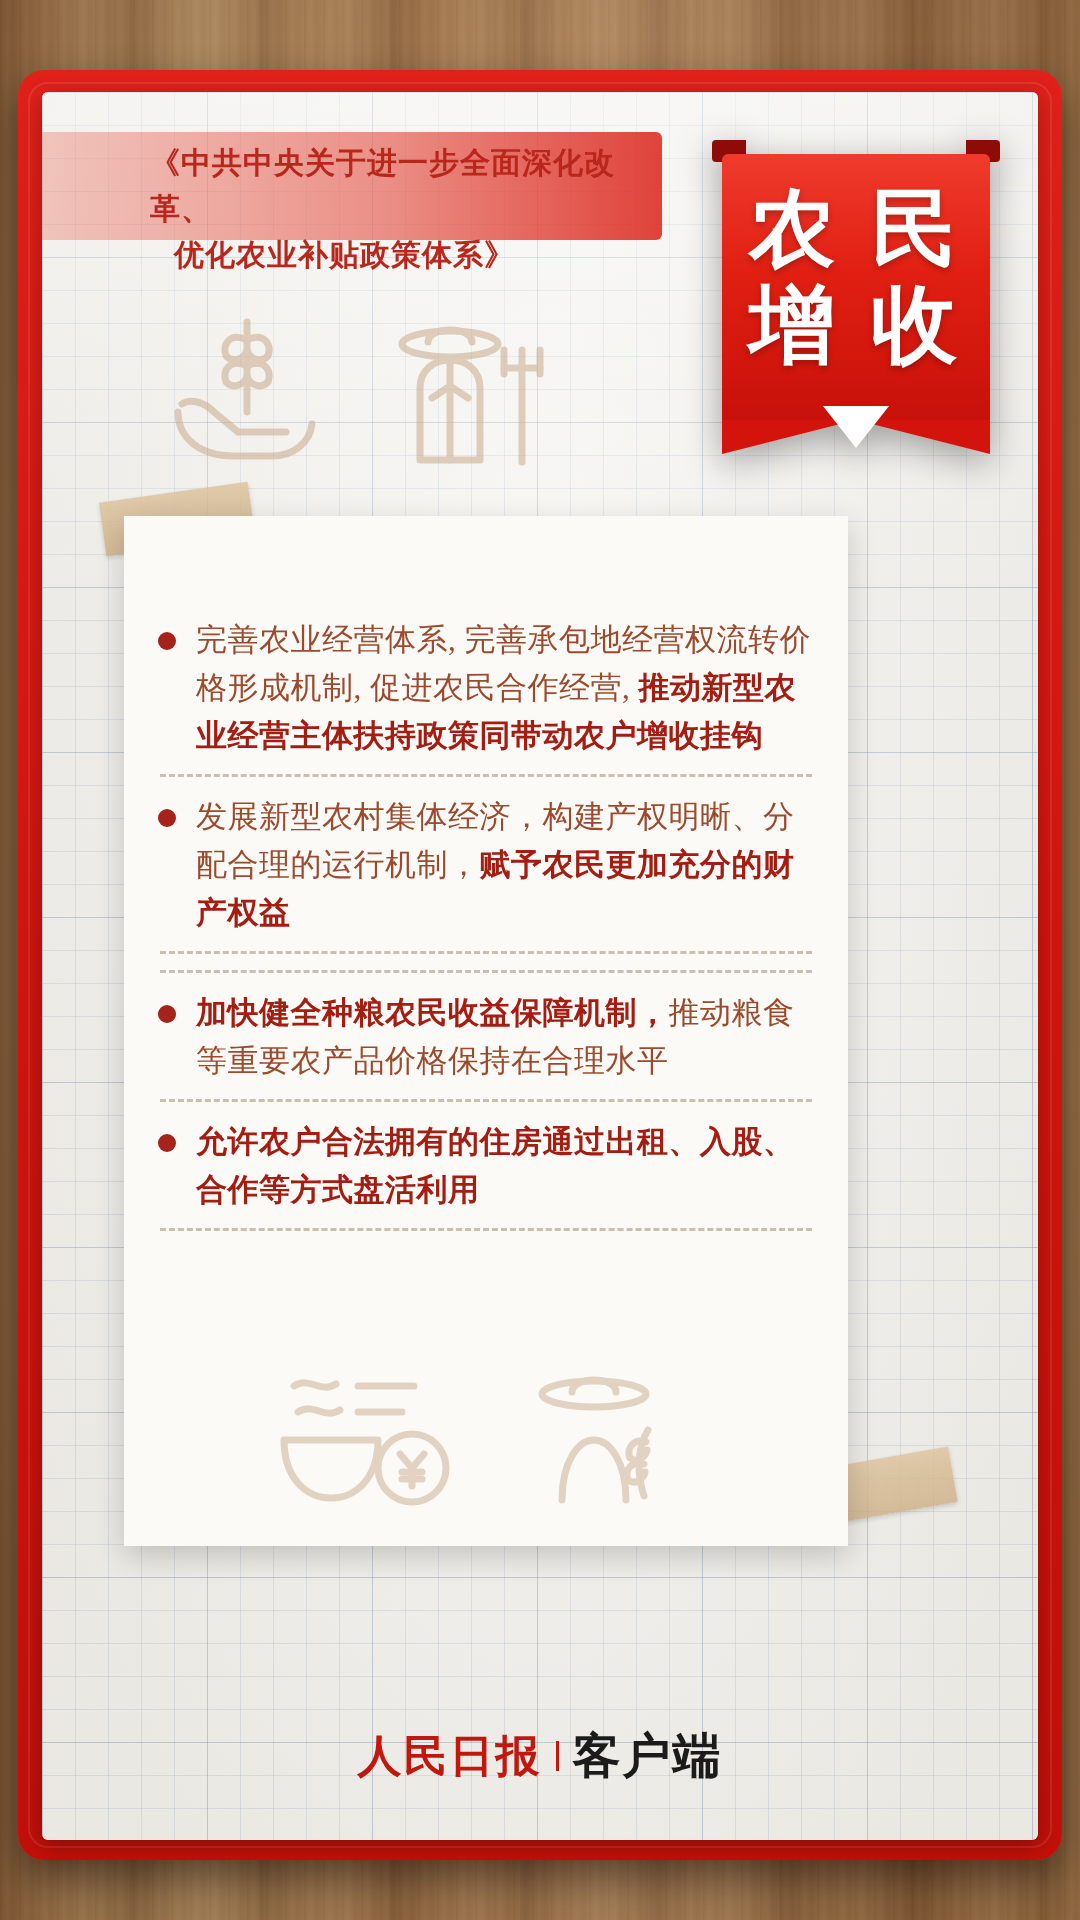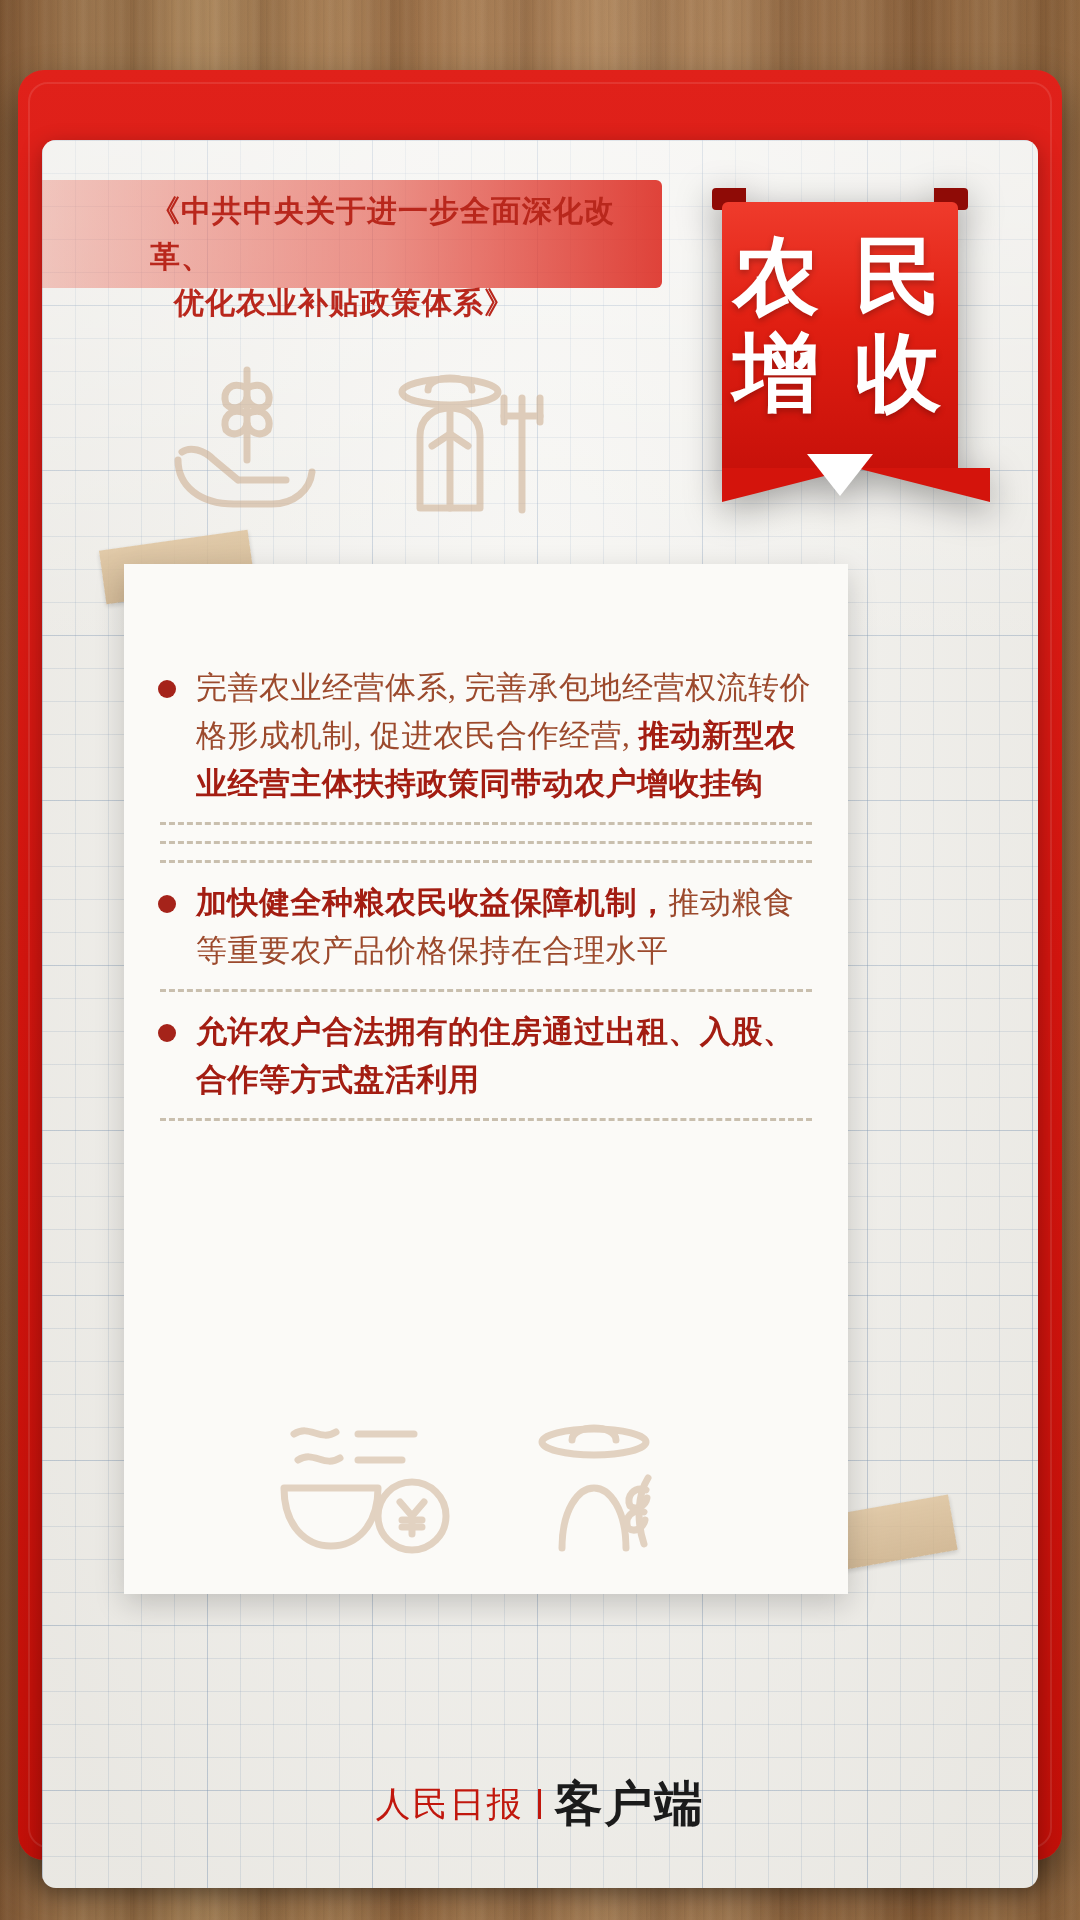--- a/index.html
+++ b/index.html
@@ -62,24 +62,23 @@
   }
 
   
   .page {
     position: absolute;
     left: 42px;
     top: 92px;
     width: 996px;
     height: 1748px;
     background: #f3f2ee;
-    border-radius: 14px;
+    border-radius: 6px;
     box-shadow: 0 6px 22px rgba(0,0,0,0.30);
     overflow: hidden;
-    margin-top: 48px;
   }
   .page .grid {
     position: absolute;
     inset: 0;
     background-image:
       linear-gradient(to right, rgba(120,150,180,0.22) 1px, transparent 1px),
       linear-gradient(to bottom, rgba(120,150,180,0.22) 1px, transparent 1px);
     background-size: 33px 33px;
   }
   .page .grid-strong {
@@ -129,21 +128,21 @@
     position: absolute;
     opacity: 0.55;
   }
   .wm svg { display: block; }
 
   
   .ribbon {
     position: absolute;
     left: 680px;
     top: 62px;
-    width: 236px;
+    width: 268px;
     height: 300px;
     filter: drop-shadow(0 10px 18px rgba(0,0,0,0.35));
   }
   .ribbon .body {
     position: absolute;
     inset: 0 0 34px 0;
     background: linear-gradient(180deg, #ef3b2c 0%, #e01f12 45%, #c8110a 100%);
     border-radius: 6px 6px 0 0;
   }
   .ribbon .tail {
@@ -265,22 +264,22 @@
     left: 0;
     right: 0;
     bottom: 52px;
     display: flex;
     align-items: center;
     justify-content: center;
     gap: 14px;
   }
   .footer .rmrb {
     color: #c1170d;
-    font-size: 35px;
-    font-weight: normal;
+    font-size: 44px;
+    font-weight: bold;
     letter-spacing: 2px;
     font-family: "Liberation Serif", "DejaVu Serif", serif;
   }
   .footer .bar {
     width: 3px;
     height: 30px;
     background: #c1170d;
     display: inline-block;
   }
   .footer .kh {
@@ -357,20 +356,24 @@
     <div class="card-inner">
 
       <div class="list">
 
         <div class="item">
           <span class="dot"></span>
           <p><span>完善农业经营体系, 完善承包地经营权流转价格形成机制, 促进农民合作经营, </span><b>推动新型农业经营主体扶持政策同带动农户增收挂钩</b></p>
         </div>
         <div class="divider"></div>
 
+        <div class="item">
+          <span class="dot"></span>
+          <p><span>发展新型农村集体经济，构建产权明晰、分配合理的运行机制，</span><b>赋予农民更加充分的财产权益</b></p>
+        </div>
         <div class="divider"></div>
 
         <div class="divider"></div>
 
         <div class="item">
           <span class="dot"></span>
           <p><b>加快健全种粮农民收益保障机制，</b><span>推动粮食等重要农产品价格保持在合理水平</span></p>
         </div>
         <div class="divider"></div>
 

